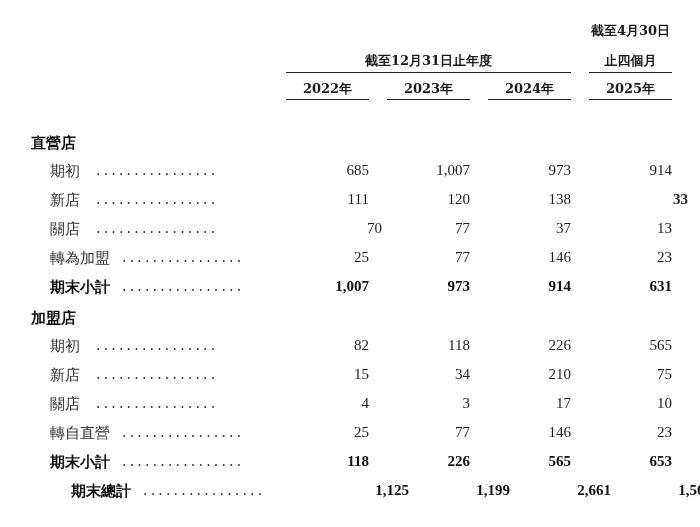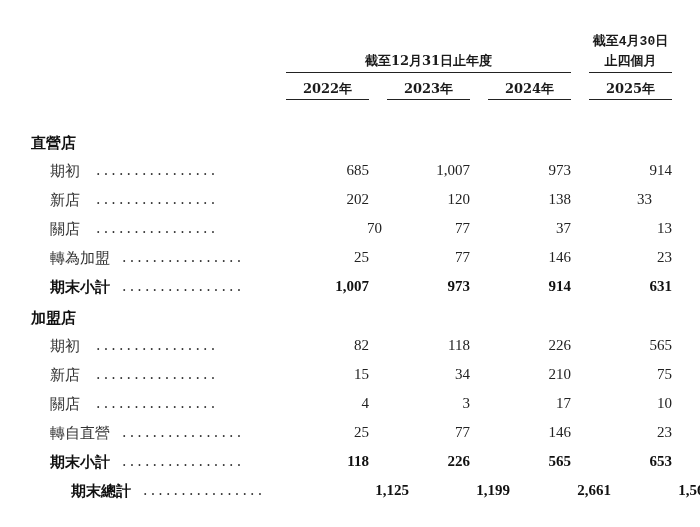--- a/index.html
+++ b/index.html
@@ -18,21 +18,21 @@
          font-size:15px; text-align:right; width:80px; color:#222; }
   .num.bold { font-weight:bold; color:#111; }
   .sec { position:absolute; font-family:"DejaVu Sans","Liberation Sans",sans-serif;
          font-size:15px; font-weight:bold; color:#111; }
 </style>
 </head>
 <body>
 
 <div>
 
-  <div class="abs hdr" style="left:589px; top:32px; width:83px;font-family:Liberation Mono, monospace;">截至4月30日</div>
+  <div class="abs hdr" style="left:589px; top:22px; width:83px;">截至4月30日</div>
   <div class="abs hdr" style="left:286px; top:52px; width:285px;">截至12月31日止年度</div>
   <div class="abs hdr" style="left:589px; top:52px; width:83px;">止四個月</div>
   <div class="rule" style="left:286px; top:72px; width:285px;"></div>
   <div class="rule" style="left:589px; top:72px; width:83px;"></div>
 
   <div class="abs hdr" style="left:286px; top:80px; width:83px;">2022年</div>
   <div class="abs hdr" style="left:387px; top:80px; width:83px;">2023年</div>
   <div class="abs hdr" style="left:488px; top:80px; width:83px;">2024年</div>
   <div class="abs hdr" style="left:589px; top:80px; width:83px;">2025年</div>
   <div class="rule" style="left:286px; top:99px; width:83px;"></div>
@@ -46,24 +46,24 @@
     <span class="lbl" style="left:50px;">期初</span>
     <span class="dots" style="left:96px; width:172px;">................</span>
     <span class="num" style="left:289px;">685</span>
     <span class="num" style="left:390px;">1,007</span>
     <span class="num" style="left:491px;">973</span>
     <span class="num" style="left:592px;">914</span>
   </div>
   <div class="row" style="top:187px;">
     <span class="lbl" style="left:50px;">新店</span>
     <span class="dots" style="left:96px; width:172px;">................</span>
-    <span class="num" style="left:289px;">202</span>
+    <span class="num" style="left:289px;">111</span>
     <span class="num" style="left:390px;">120</span>
     <span class="num" style="left:491px;">138</span>
-    <span class="num" style="left:572px;">33</span>
+    <span class="num" style="left:608px;font-weight:bold;">33</span>
   </div>
   <div class="row" style="top:216px;">
     <span class="lbl" style="left:50px;">關店</span>
     <span class="dots" style="left:96px; width:172px;">................</span>
     <span class="num" style="left:302px;">70</span>
     <span class="num" style="left:390px;">77</span>
     <span class="num" style="left:491px;">37</span>
     <span class="num" style="left:592px;">13</span>
   </div>
   <div class="row" style="top:245px;">

